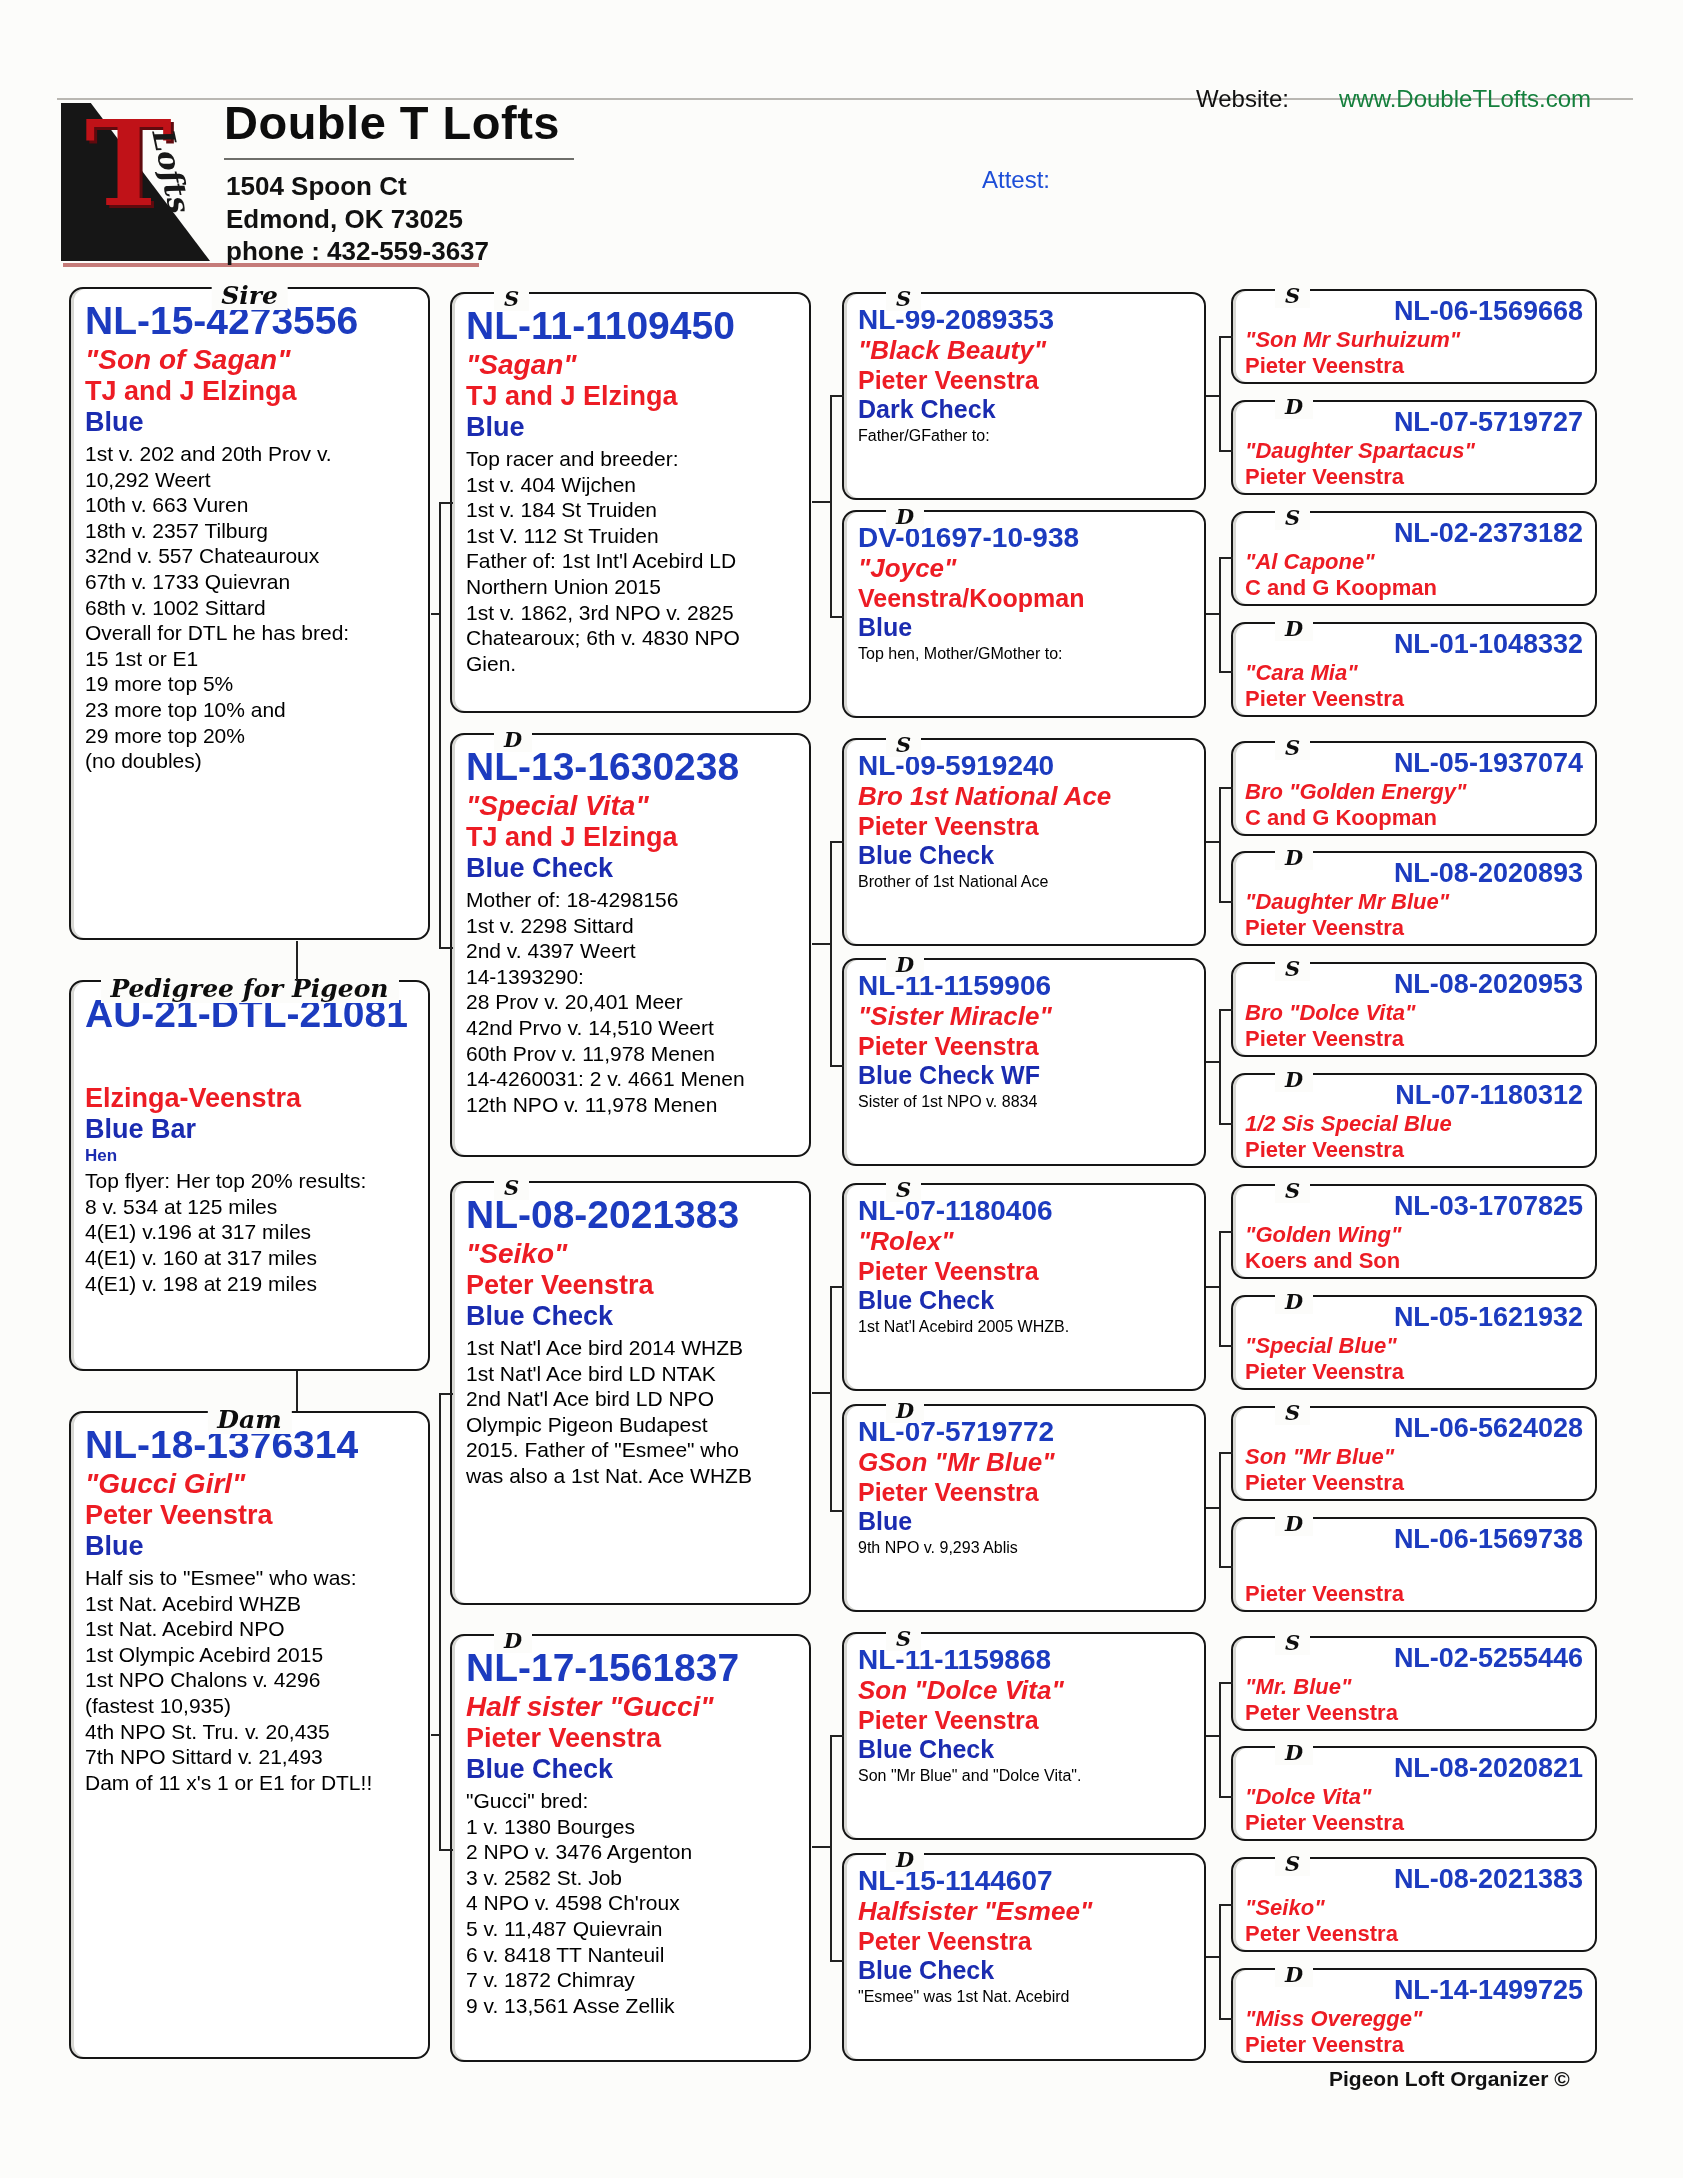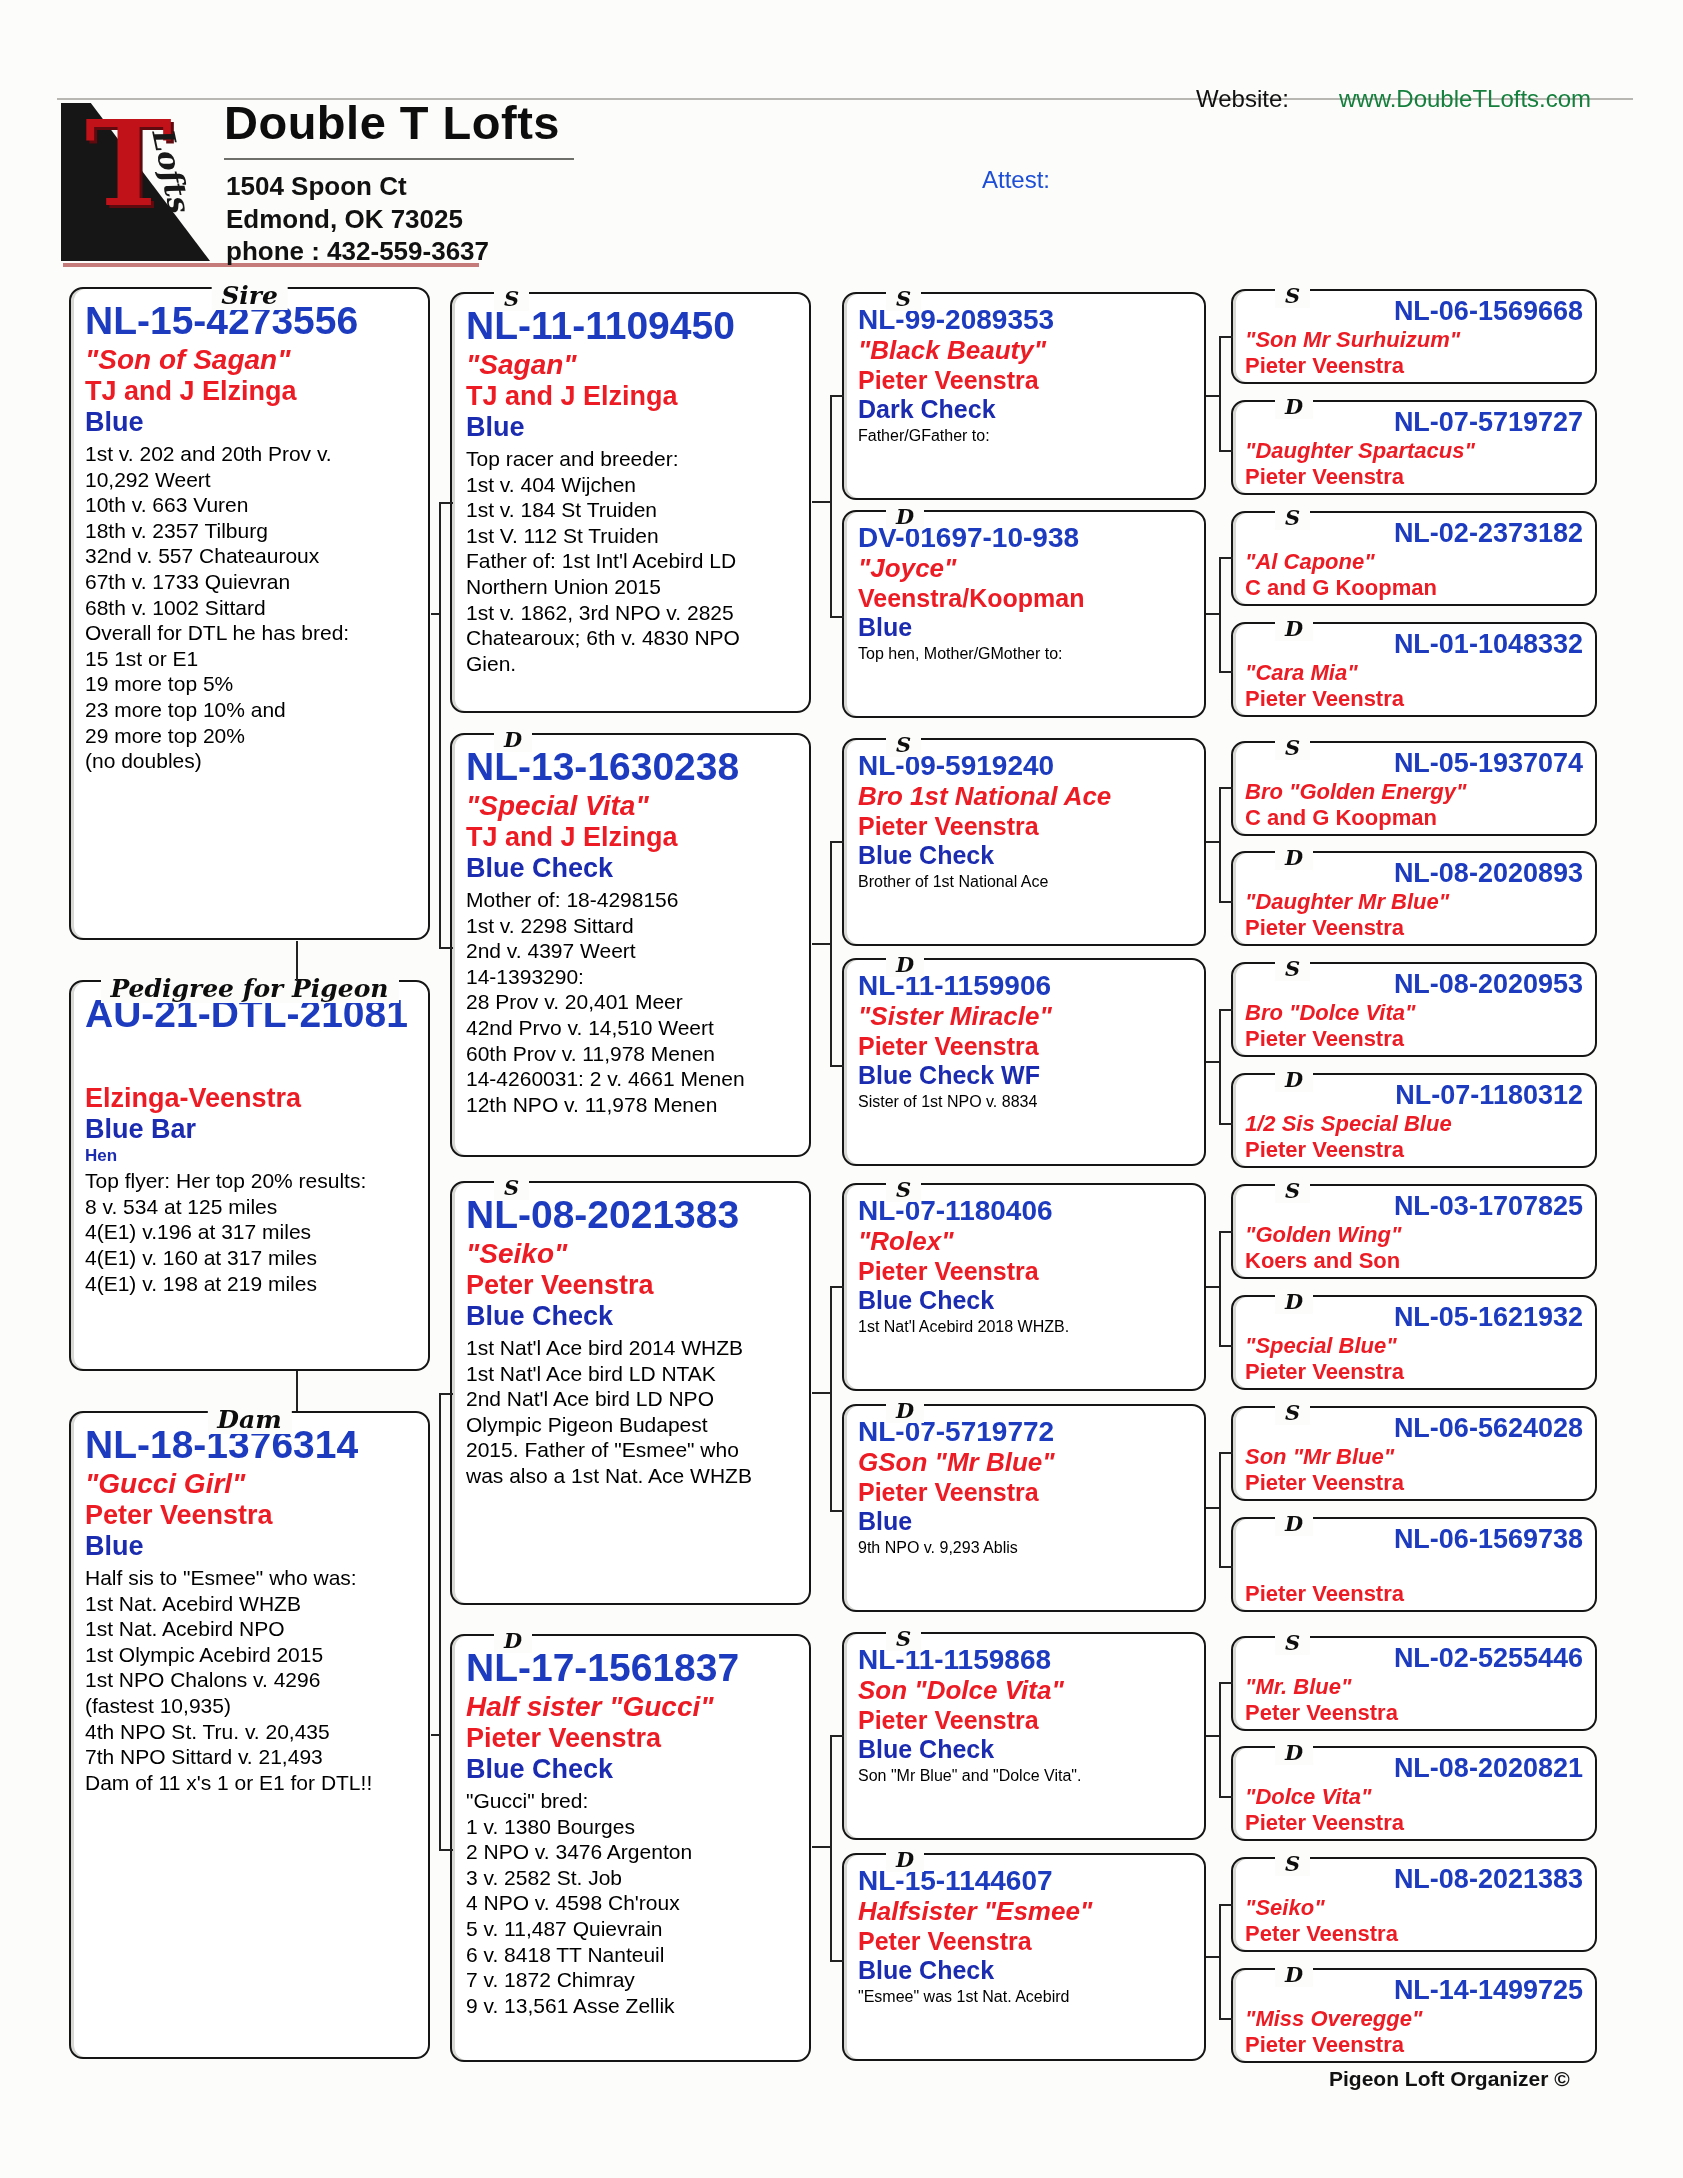--- a/index.html
+++ b/index.html
@@ -216,21 +216,21 @@
     <div class="fancier">Pieter Veenstra</div>
     <div class="colr">Blue Check WF</div>
     <div class="details">Sister of 1st NPO v. 8834</div>
   </div>
   <div class="box c3 g3" style="top:1183px;height:208px">
     <span class="tab sd">S</span>
     <div class="ring">NL-07-1180406</div>
     <div class="bname">"Rolex"</div>
     <div class="fancier">Pieter Veenstra</div>
     <div class="colr">Blue Check</div>
-    <div class="details">1st Nat'l Acebird 2018 WHZB.</div>
+    <div class="details">1st Nat'l Acebird 2005 WHZB.</div>
   </div>
   <div class="box c3 g3" style="top:1404px;height:208px">
     <span class="tab sd">D</span>
     <div class="ring">NL-07-5719772</div>
     <div class="bname">GSon "Mr Blue"</div>
     <div class="fancier">Pieter Veenstra</div>
     <div class="colr">Blue</div>
     <div class="details">9th NPO v. 9,293 Ablis</div>
   </div>
   <div class="box c3 g3" style="top:1632px;height:208px">

